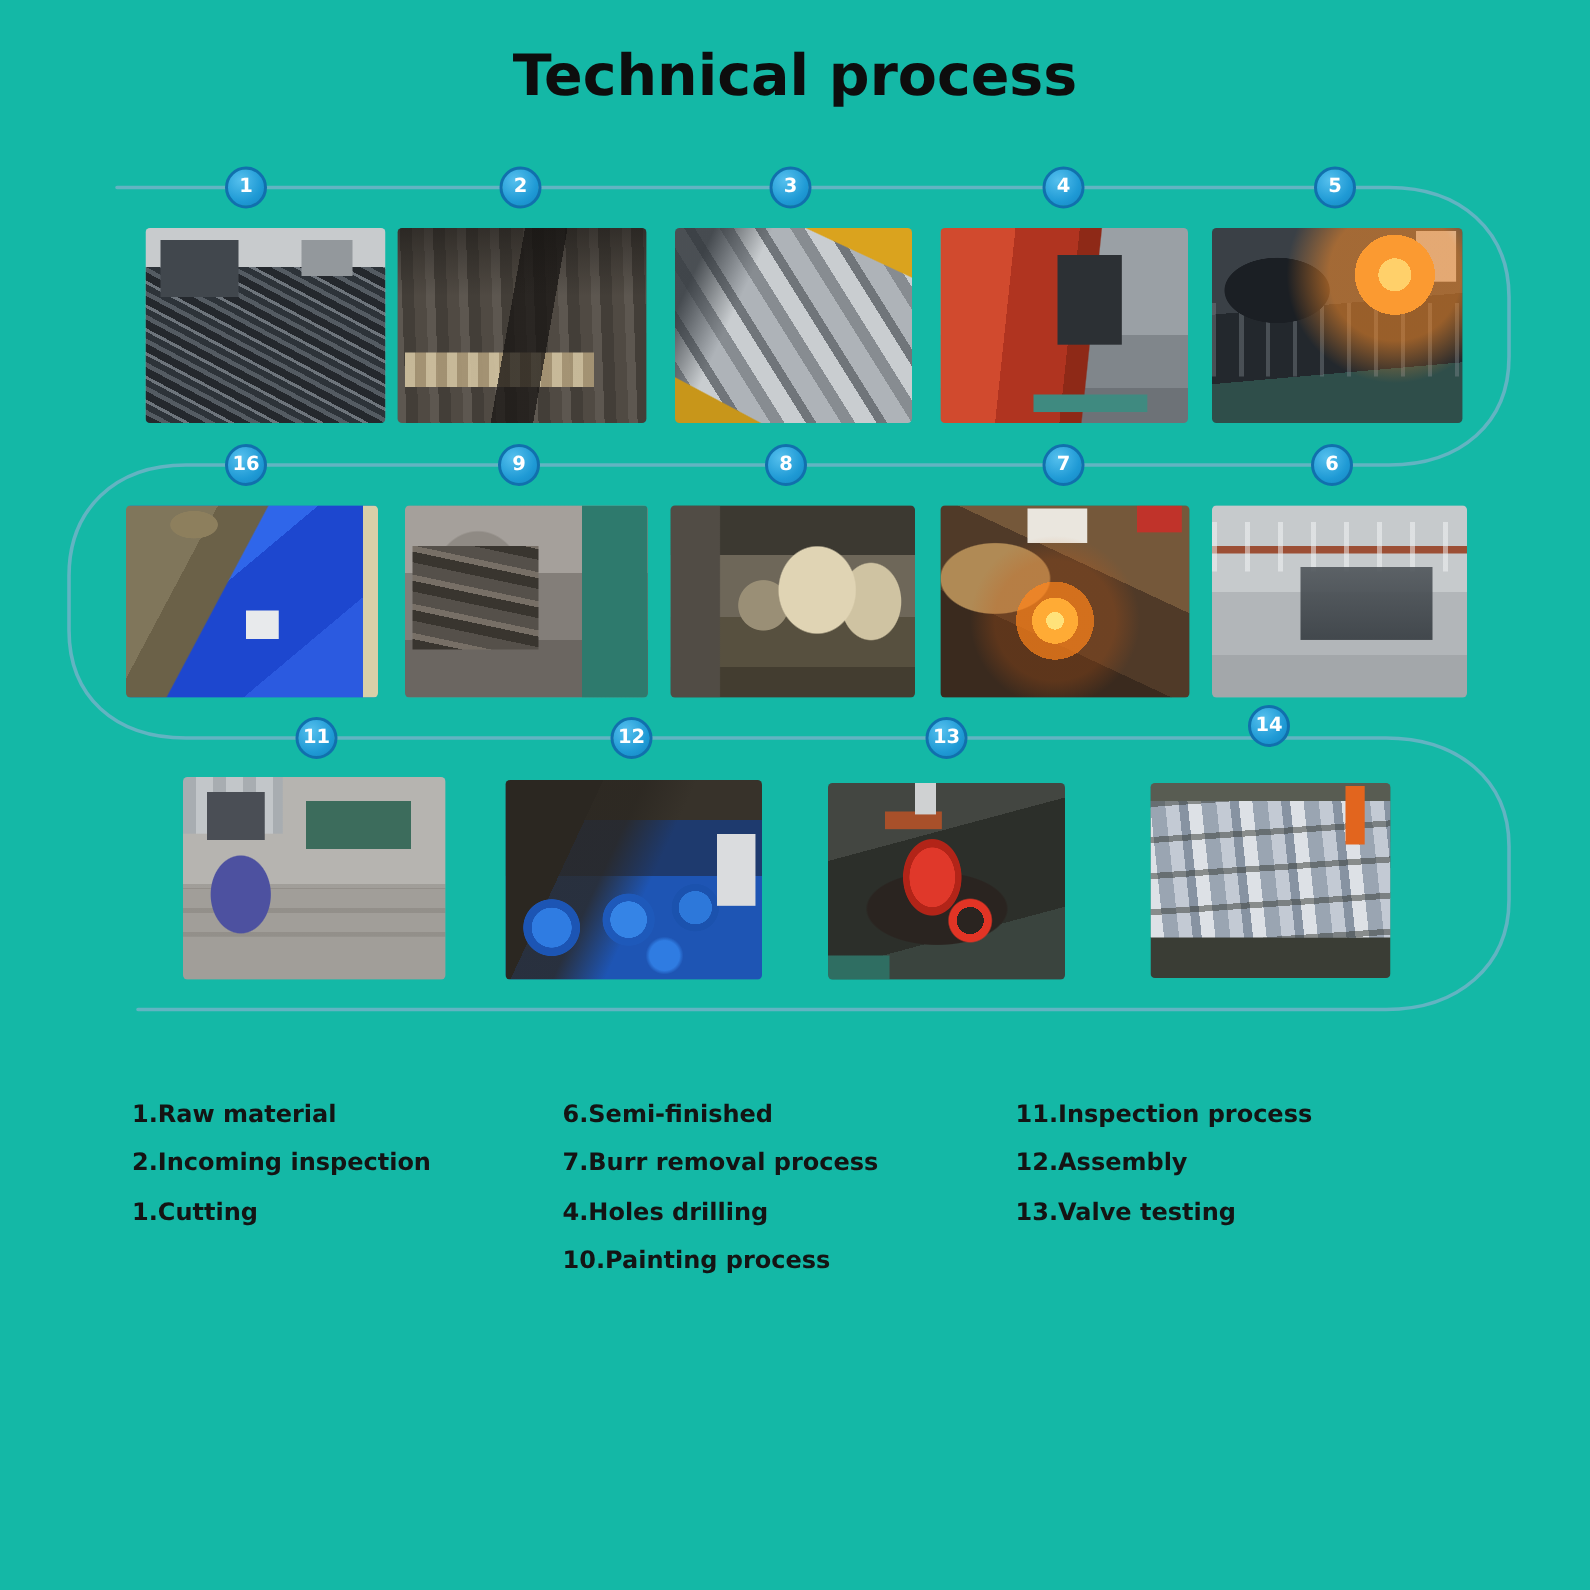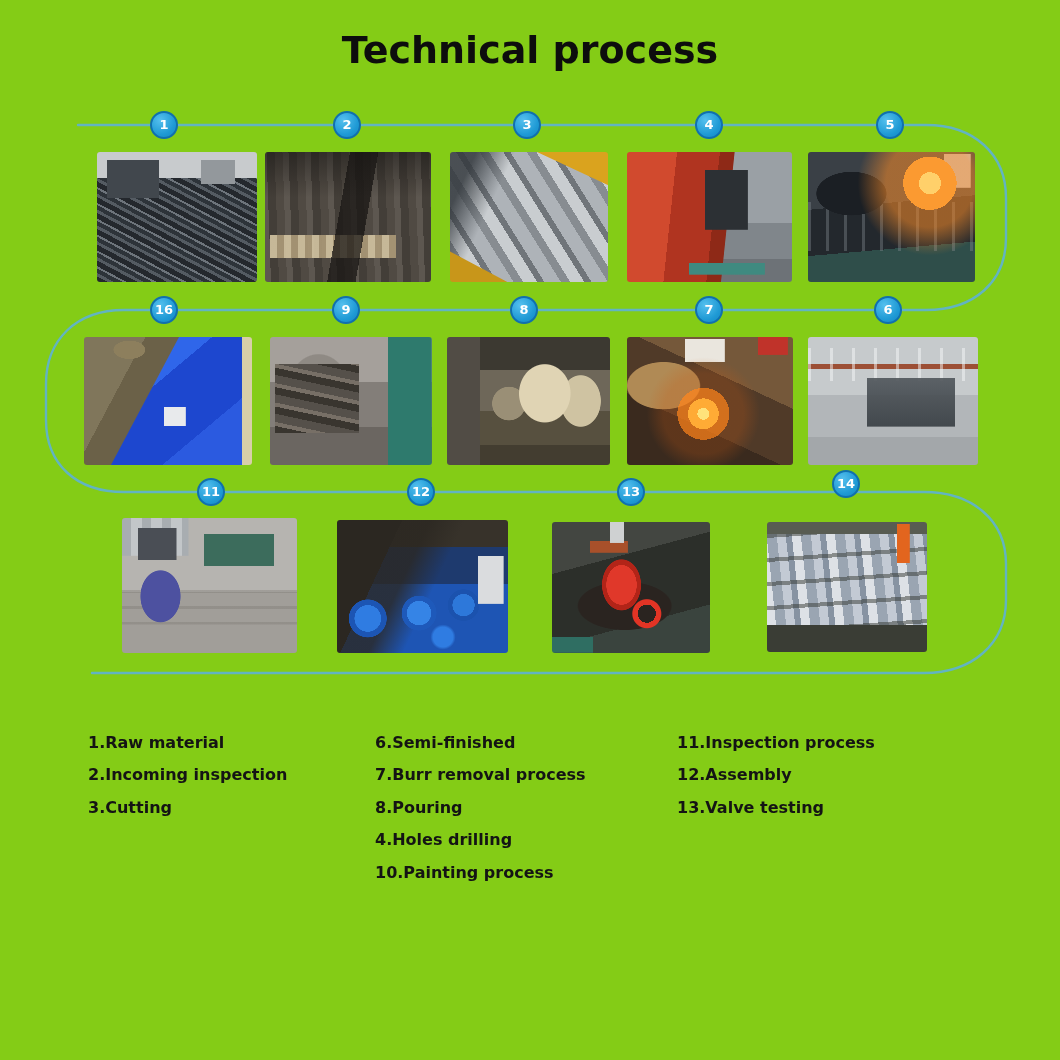--- a/index.html
+++ b/index.html
@@ -1,16 +1,16 @@
 <!DOCTYPE html>
 <html><head>
 <meta charset="utf-8">
 <style>
   html,body{margin:0;padding:0;background:#ffffff;}
-  .canvas{position:relative;width:1060px;height:1060px;margin:0 auto;background:#84cc16;
+  .canvas{position:relative;width:1060px;height:1060px;margin:0 auto;background:#14b8a6;
           font-family:"DejaVu Sans","Liberation Sans",sans-serif;overflow:hidden;}
   .title{position:absolute;top:28px;left:0;width:100%;text-align:center;
          font-size:38px;font-weight:bold;color:#0d0d0d;letter-spacing:0;}
   .flow-svg{position:absolute;left:0;top:0;width:1060px;height:1060px;pointer-events:none;}
   .step-circle{position:absolute;width:28px;height:28px;margin:-14px 0 0 -14px;border-radius:50%;
     background:radial-gradient(circle at 35% 30%,#55c0ee 0%,#1f9ad5 62%,#1486c3 100%);
     border:2px solid #1170ad;box-sizing:border-box;color:#ffffff;
     font-size:13px;font-weight:bold;line-height:23px;text-align:center;z-index:3;}
   .c1{left:164px;top:125px}.c2{left:347px;top:125px}.c3{left:527px;top:125px}
   .c4{left:709px;top:125px}.c5{left:890px;top:125px}
@@ -176,26 +176,25 @@
   <div class="photo ph6 p6"></div>
   <div class="photo ph11 p11"></div>
   <div class="photo ph12 p12"></div>
   <div class="photo ph13 p13"></div>
   <div class="photo ph14 p14"></div>
 
   <div class="legend">
     <div class="legend-col legend-col-1">
       <div class="legend-item">1.Raw material</div>
       <div class="legend-item">2.Incoming inspection</div>
-      <div class="legend-item">3.Cutting</div>
+      <div class="legend-item">1.Cutting</div>
     </div>
     <div class="legend-col legend-col-2">
       <div class="legend-item">6.Semi-finished</div>
       <div class="legend-item">7.Burr removal process</div>
-      <div class="legend-item">8.Pouring</div>
       <div class="legend-item">4.Holes drilling</div>
       <div class="legend-item">10.Painting process</div>
     </div>
     <div class="legend-col legend-col-3">
       <div class="legend-item">11.Inspection process</div>
       <div class="legend-item">12.Assembly</div>
       <div class="legend-item">13.Valve testing</div>
     </div>
   </div>
 

